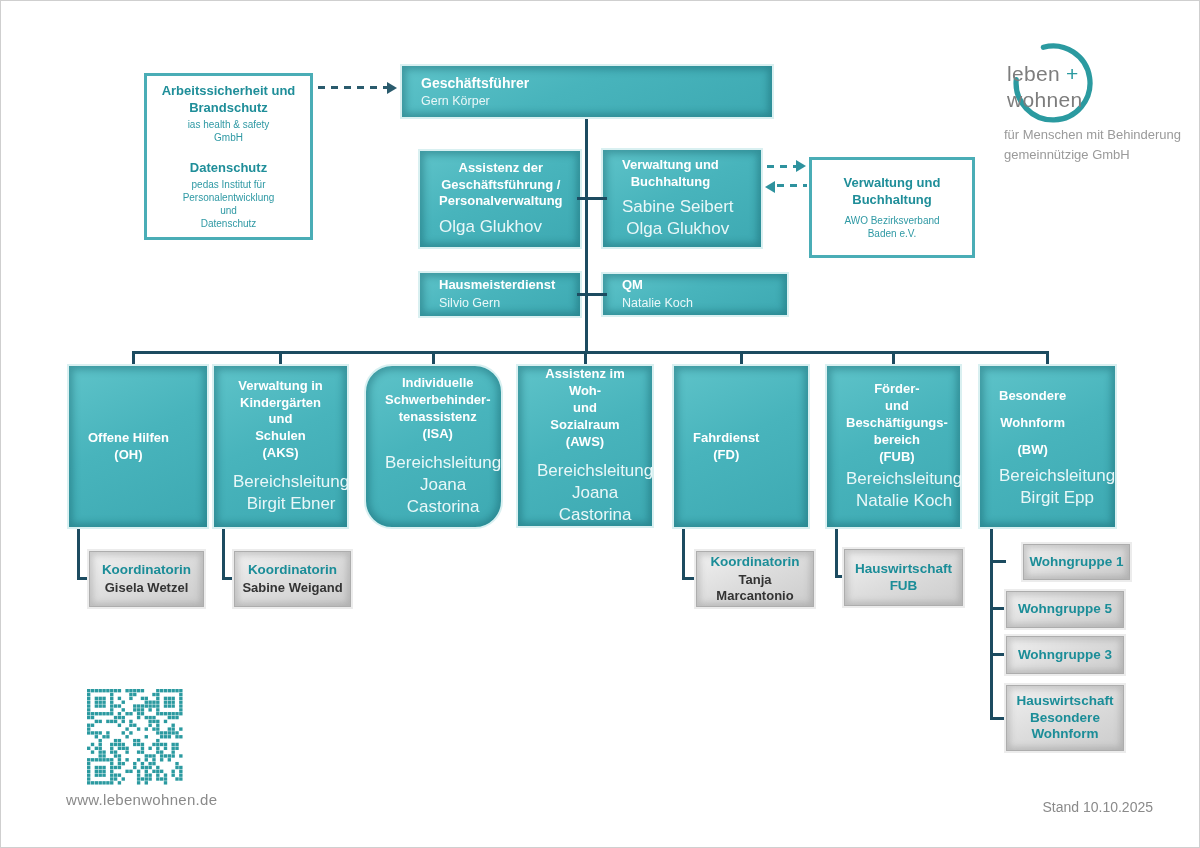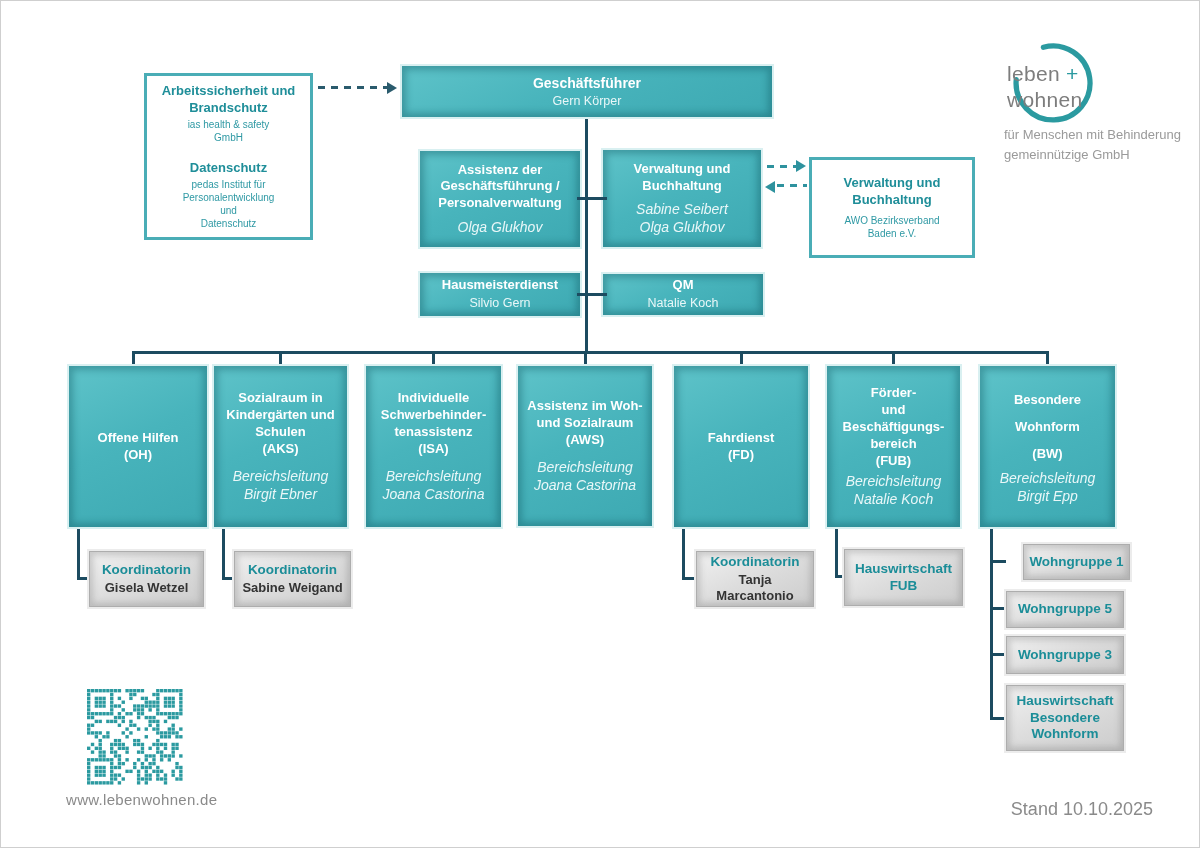--- a/index.html
+++ b/index.html
@@ -9,27 +9,27 @@
     border:1px solid #cfcfcf;overflow:hidden;margin:0 auto;
   }
   .pre{white-space:pre-line;}
 
   
   .teal-box{
     position:absolute;
     background:linear-gradient(155deg,#5ec3c9 0%,#48b4bc 45%,#3da9b2 100%);
     border:2px solid #d9f0f1;
     box-shadow:inset 0 0 7px 4px rgba(12,84,94,.38);
-    display:flex;flex-direction:column;align-items:center;justify-content:center;
-    text-align:center;color:#fff;padding:4px 4px;
+    display:flex;flex-direction:column;align-items:flex-start;justify-content:center;
+    text-align:center;color:#fff;padding:4px 19px;
   }
   .t-title{font-weight:bold;color:#ffffff;font-size:13px;line-height:1.3;}
   .t-title-lg{font-weight:bold;color:#ffffff;font-size:14px;line-height:1.3;}
   .t-name{color:#e9f7f8;font-size:12.5px;line-height:1.3;margin-top:1px;}
-  .t-sub{color:#e9f7f8;font-size:14px;line-height:1.3;margin-top:9px;font-style:italic;}
+  .t-sub{color:#e9f7f8;font-size:17px;line-height:1.3;margin-top:9px;}
   .lh-wide{line-height:2.05;}
 
   
   .white-box{
     position:absolute;background:#ffffff;border:3px solid #4aadb6;
     display:flex;flex-direction:column;align-items:center;justify-content:center;
     text-align:center;padding:6px;
   }
   .w-title{font-weight:bold;color:#1f8e99;font-size:13px;line-height:1.3;}
   .w-sub{color:#2f99a4;font-size:10px;line-height:1.3;margin-top:1px;}
@@ -65,21 +65,21 @@
 
   
   .logo{position:absolute;left:998px;top:36px;width:195px;}
   .logo-swoosh{position:absolute;left:10px;top:2px;width:88px;height:88px;}
   .logo-text{position:absolute;left:8px;top:24px;font-size:21px;color:#7d7d7d;line-height:1.22;letter-spacing:.3px;}
   .logo-plus{color:#2b9aa0;}
   .logo-sub{position:absolute;left:5px;top:88px;font-size:13px;color:#9a9a9a;line-height:1.55;white-space:pre-line;width:190px;}
 
   
   .website{position:absolute;left:65px;top:790px;font-size:15px;color:#8a8a8a;letter-spacing:.3px;}
-  .stand{position:absolute;right:46px;top:798px;font-size:18px;color:#8a8a8a;}
+  .stand{position:absolute;right:46px;top:798px;font-size:14px;color:#8a8a8a;}
 
   .qr{position:absolute;left:86px;top:688px;width:96px;height:96px;}
 </style>
 </head>
 <body>
 
 <div class="page">
 
   <div class="logo">
     <svg class="logo-swoosh" viewBox="0 0 100 100">
@@ -136,21 +136,21 @@
 
   <div class="dash-teal" style="left:766px;top:164px;width:30px;"></div>
   <div class="head-right teal" style="left:795px;top:159px;"></div>
   <div class="head-left teal" style="left:764px;top:180px;"></div>
   <div class="dash-teal" style="left:776px;top:183px;width:30px;"></div>
 
   <div class="teal-box" style="left:417px;top:270px;width:164px;height:47px;">
     <div class="t-title">Hausmeisterdienst</div>
     <div class="t-name">Silvio Gern</div>
   </div>
-  <div class="teal-box" style="left:600px;top:271px;width:164px;height:45px;">
+  <div class="teal-box" style="left:600px;top:271px;width:188px;height:45px;">
     <div class="t-title">QM</div>
     <div class="t-name">Natalie Koch</div>
   </div>
 
   <div class="line" style="left:584px;top:118px;width:3px;height:234px;"></div>
   <div class="line" style="left:576px;top:196px;width:30px;height:3px;"></div>
   <div class="line" style="left:576px;top:292px;width:30px;height:3px;"></div>
   <div class="line" style="left:131px;top:350px;width:917px;height:3px;"></div>
   <div class="line" style="left:131px;top:350px;width:3px;height:13px;"></div>
   <div class="line" style="left:278px;top:350px;width:3px;height:13px;"></div>
@@ -158,28 +158,28 @@
   <div class="line" style="left:583px;top:350px;width:3px;height:13px;"></div>
   <div class="line" style="left:739px;top:350px;width:3px;height:13px;"></div>
   <div class="line" style="left:891px;top:350px;width:3px;height:13px;"></div>
   <div class="line" style="left:1045px;top:350px;width:3px;height:13px;"></div>
 
   <div class="teal-box" style="left:66px;top:363px;width:142px;height:165px;">
     <div class="t-title pre">Offene Hilfen
 (OH)</div>
   </div>
   <div class="teal-box" style="left:211px;top:363px;width:137px;height:165px;">
-    <div class="t-title pre">Sozialraum in
+    <div class="t-title pre">Verwaltung in
 Kindergärten und
 Schulen
 (AKS)</div>
     <div class="t-sub pre">Bereichsleitung
 Birgit Ebner</div>
   </div>
-  <div class="teal-box" style="left:363px;top:363px;width:139px;height:165px;">
+  <div class="teal-box" style="left:363px;top:363px;width:139px;height:165px;border-radius:28px;">
     <div class="t-title pre">Individuelle
 Schwerbehinder-
 tenassistenz
 (ISA)</div>
     <div class="t-sub pre">Bereichsleitung
 Joana Castorina</div>
   </div>
   <div class="teal-box" style="left:515px;top:363px;width:138px;height:164px;">
     <div class="t-title pre">Assistenz im Woh-
 und Sozialraum

